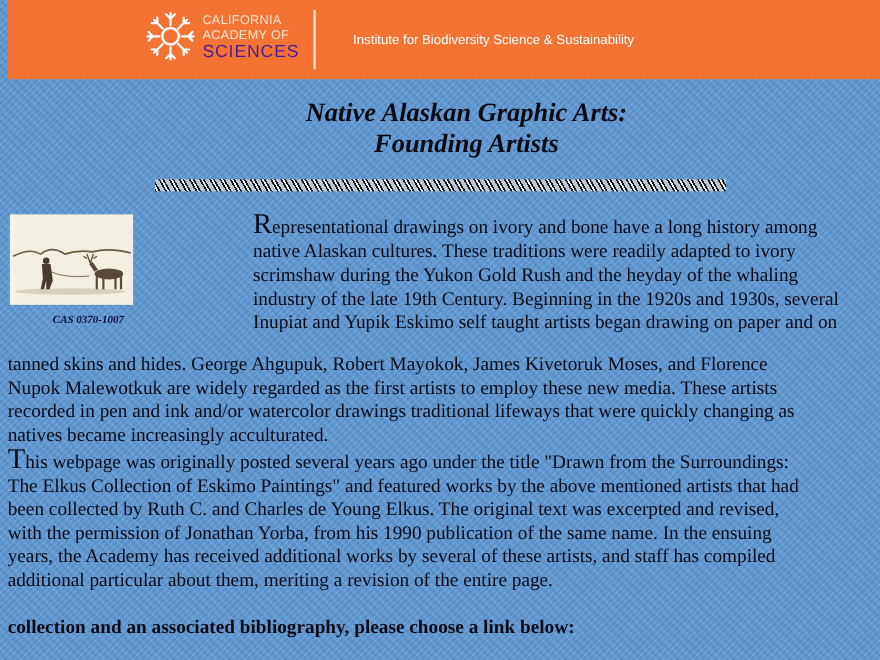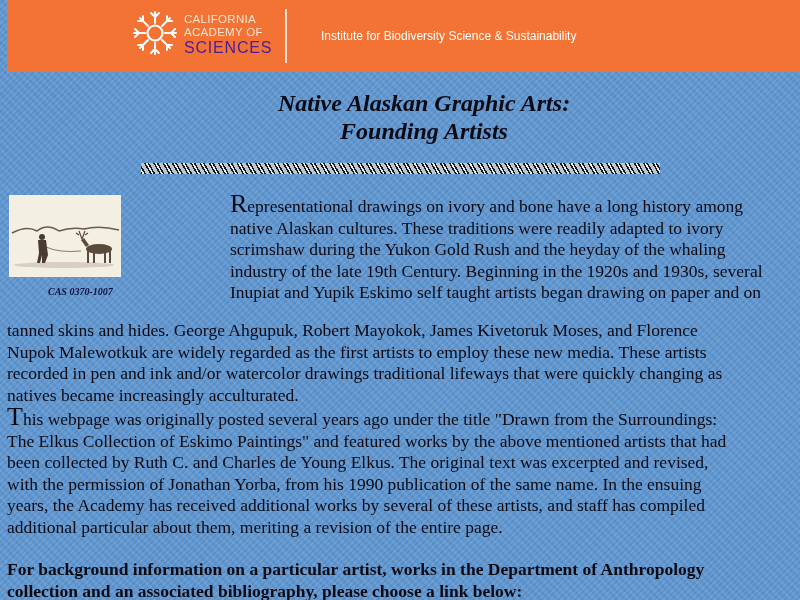--- a/index.html
+++ b/index.html
@@ -142,15 +142,14 @@
 <div class="para2">
   <span class="line"><span class="dropcap">T</span><span>his webpage was originally posted several years ago under the title "Drawn from the Surroundings:</span></span>
   <span class="line">The Elkus Collection of Eskimo Paintings" and featured works by the above mentioned artists that had</span>
   <span class="line">been collected by Ruth C. and Charles de Young Elkus. The original text was excerpted and revised,</span>
   <span class="line">with the permission of Jonathan Yorba, from his 1990 publication of the same name. In the ensuing</span>
   <span class="line">years, the Academy has received additional works by several of these artists, and staff has compiled</span>
   <span class="line">additional particular about them, meriting a revision of the entire page.</span>
 </div>
 
 <div class="para3">
-  <span class="line">For background information on a particular artist, works in the Department of Anthropology</span>
   <span class="line">collection and an associated bibliography, please choose a link below:</span>
 </div>
 
 </body></html>

